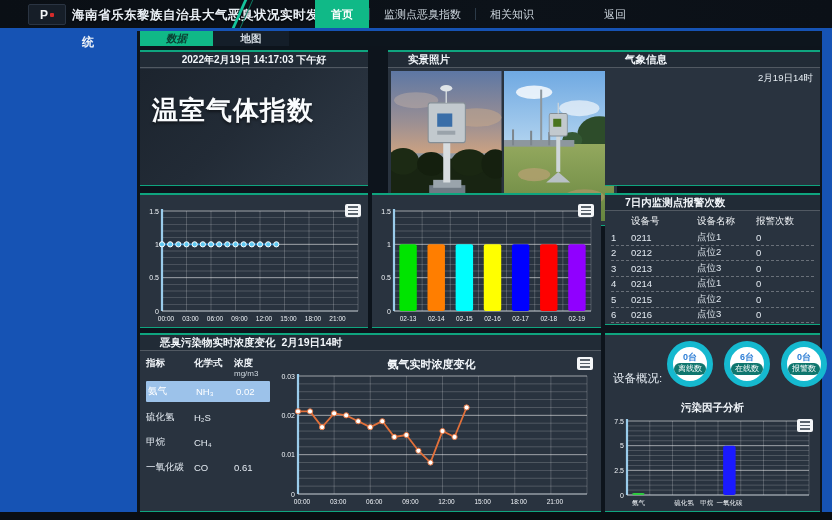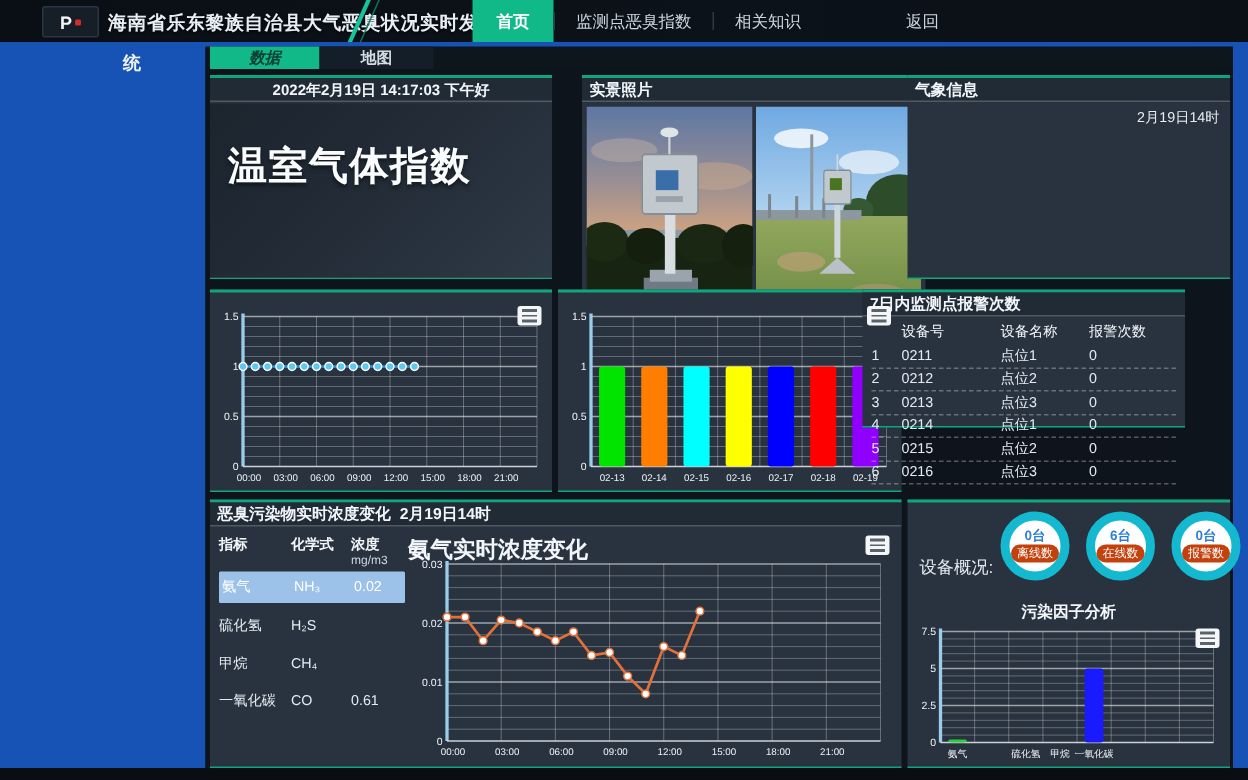--- a/index.html
+++ b/index.html
@@ -39,21 +39,21 @@
   .tab { position:absolute; top:0; height:15px; display:flex; align-items:center; justify-content:center;
     font-size:10.5px; font-weight:bold; cursor:pointer; }
   #tab-data { left:3px; width:73px; background:#10b987; color:#0b4034;font-style:italic; }
   #tab-map { left:76px; width:76px; background:#141e29; color:#d4dce3; }
 
   
   #content { position:absolute; left:137px; top:46px; width:685px; height:466px; background:#0d141c; }
 
   .panel { position:absolute; background:#29333f; border-top:2px solid #0fa57f; border-bottom:1px solid #0fa57f; }
   .p-head { height:16px; background:#212b36; border-bottom:1px solid rgba(255,255,255,.22);
-    color:#f2f6fa; font-size:10.5px; font-weight:bold; display:flex; align-items:center; padding:0 5px; }
+    color:#f2f6fa; font-size:10.5px; font-weight:bold; display:flex; align-items:center; padding:0 20px; }
   .p-head .head-time { margin-left:6px; font-weight:bold; }
 
   
   #greenhouse-body { position:absolute; left:0; top:17px; right:0; bottom:0;
     background:linear-gradient(135deg,#1c242e 0%,#222b36 45%,#2f3a47 100%); }
   #greenhouse-title { position:absolute; left:12px; top:24px; color:#fafcfe; font-size:26px; font-weight:bold;
     letter-spacing:1px; text-shadow:0 2px 3px rgba(0,0,0,.5); }
   .date-head { justify-content:center; font-size:10px; }
 
   
@@ -76,31 +76,31 @@
   .tbl-headrow { height:17px; color:#f4f7fa; font-size:9.5px; font-weight:normal; }
   .tbl-row { height:15.5px; color:#e3eaf1; font-size:9.5px; border-bottom:1px dashed rgba(255,255,255,.30); }
 
   
   #odor-table { position:absolute; left:6px; top:22px; width:124px; }
   .od-headrow { display:grid; grid-template-columns:48px 40px 36px; color:#f2f6fa; font-size:9.5px; font-weight:bold; }
   .od-unit { grid-column:3; color:#cfd8e0; font-size:8px; font-weight:normal; margin-top:-1px; }
   .od-row { display:grid; grid-template-columns:48px 40px 36px; height:19px; align-items:center;
     color:#e3eaf1; font-size:9.5px; margin-top:6px; cursor:pointer; }
   .od-row.hl { background:#9cc2ea; color:#fff; border-radius:1px; height:21px; margin-top:3px; padding-left:2px; }
-  #am-chart-title { position:absolute; left:132px; right:10px; top:22px; 
-    color:#f2f6fa; font-size:15px; font-weight:bold; }
+  #am-chart-title { position:absolute; left:132px; right:10px; top:22px; text-align:center;
+    color:#f2f6fa; font-size:11px; font-weight:bold; }
   #ammonia-line { left:132px; top:36px; width:322px; height:138px; }
 
   
   #overview-label { position:absolute; left:8px; top:36px; color:#e3eaf1; font-size:11.5px; }
   #circles { position:absolute; left:62px; top:6px; display:flex; gap:11px; }
   .circle { width:46px; height:46px; border-radius:50%; border:6px solid #15b9cf; background:#fff;
     display:flex; flex-direction:column; align-items:center; justify-content:center; box-shadow:0 0 0 2px rgba(255,255,255,.6) inset; }
   .c-count { color:#2f7fd6; font-size:9px; font-weight:bold; line-height:1.1; }
-  .c-label { background:#c2410c; color:#fff; font-size:8px; line-height:1; padding:2px 4px; border-radius:7px; margin-top:1px; white-space:nowrap; }
+  .c-label { background:#0f766e; color:#fff; font-size:8px; line-height:1; padding:2px 4px; border-radius:7px; margin-top:1px; white-space:nowrap; }
   #factor-title { position:absolute; left:0; right:0; top:66px; text-align:center; color:#f2f6fa;
     font-size:10.5px; font-weight:bold; }
   #factor-bar { left:2px; top:80px; width:209px; height:94px; }
 
   #greenhouse-line { left:2px; top:8px; width:223px; height:122px; }
   #daily-index-bar { left:2px; top:8px; width:224px; height:122px; }
 </style>
 </head>
 <body>
 
@@ -325,21 +325,21 @@
           <rect x="109.77571428571429" y="41.33333333333334" width="17.448571428571427" height="66.66666666666666" rx="2" fill="#ffff00"></rect>
           <text x="146.64285714285714" y="117.5" fill="#f0f4f8" font-size="6.5" text-anchor="middle" font-family="&quot;Liberation Sans&quot;,&quot;DejaVu Sans&quot;,sans-serif">02-17</text>
           <rect x="137.91857142857143" y="41.33333333333334" width="17.448571428571427" height="66.66666666666666" rx="2" fill="#0000ff"></rect>
           <text x="174.78571428571428" y="117.5" fill="#f0f4f8" font-size="6.5" text-anchor="middle" font-family="&quot;Liberation Sans&quot;,&quot;DejaVu Sans&quot;,sans-serif">02-18</text>
           <rect x="166.06142857142856" y="41.33333333333334" width="17.448571428571427" height="66.66666666666666" rx="2" fill="#ff0000"></rect>
           <text x="202.92857142857142" y="117.5" fill="#f0f4f8" font-size="6.5" text-anchor="middle" font-family="&quot;Liberation Sans&quot;,&quot;DejaVu Sans&quot;,sans-serif">02-19</text>
           <rect x="194.2042857142857" y="41.33333333333334" width="17.448571428571427" height="66.66666666666666" rx="2" fill="#9000ff"></rect>
         </svg></div>
   </section>
 
-  <section class="panel" style="left:575px;top:193px;width:215px;height:92px">
+  <section class="panel" style="left:605px;top:193px;width:215px;height:132px">
     <div class="p-head">7日内监测点报警次数</div>
     <div class="tbl">
       <div class="tbl-headrow">
         <span></span>
         <span>设备号</span>
         <span>设备名称</span>
         <span>报警次数</span>
       </div>
       <div class="tbl-row">
         <span>1</span>

